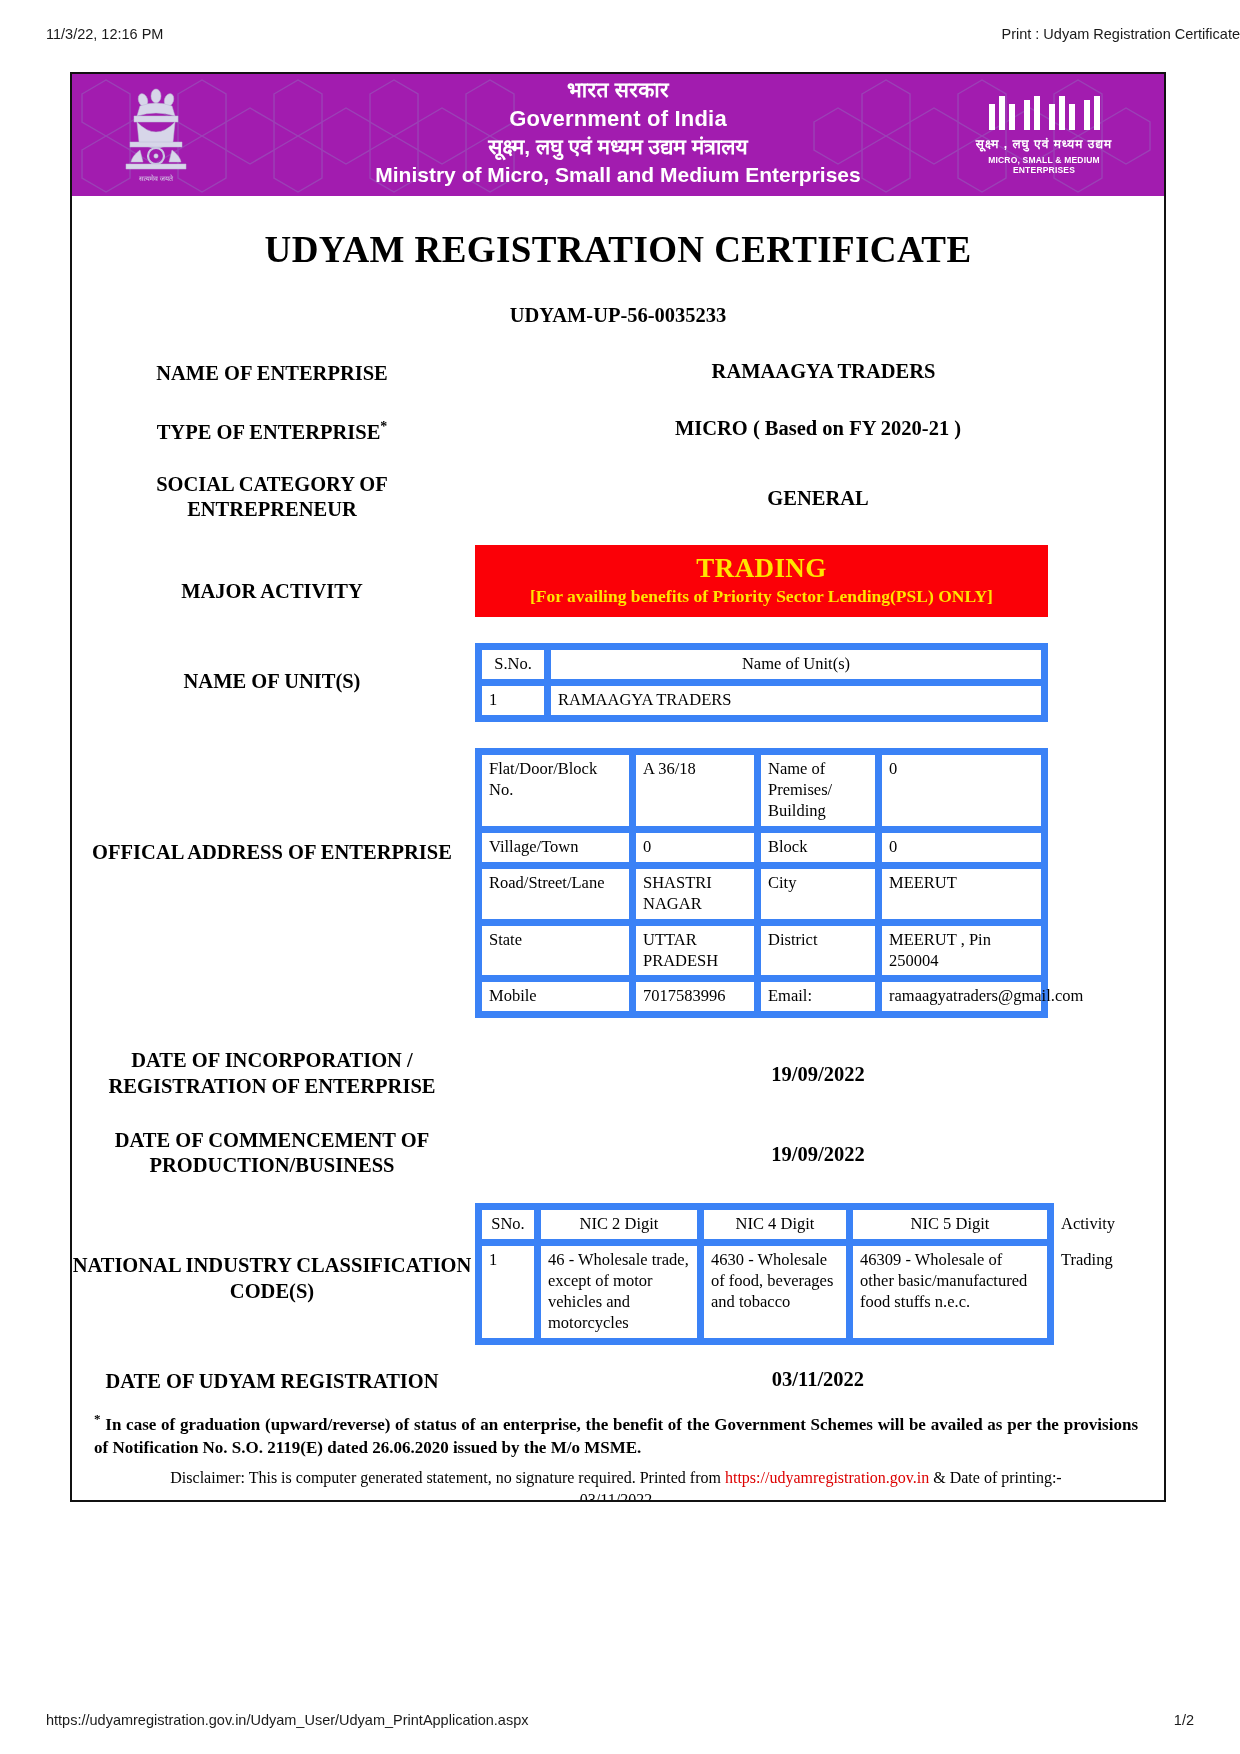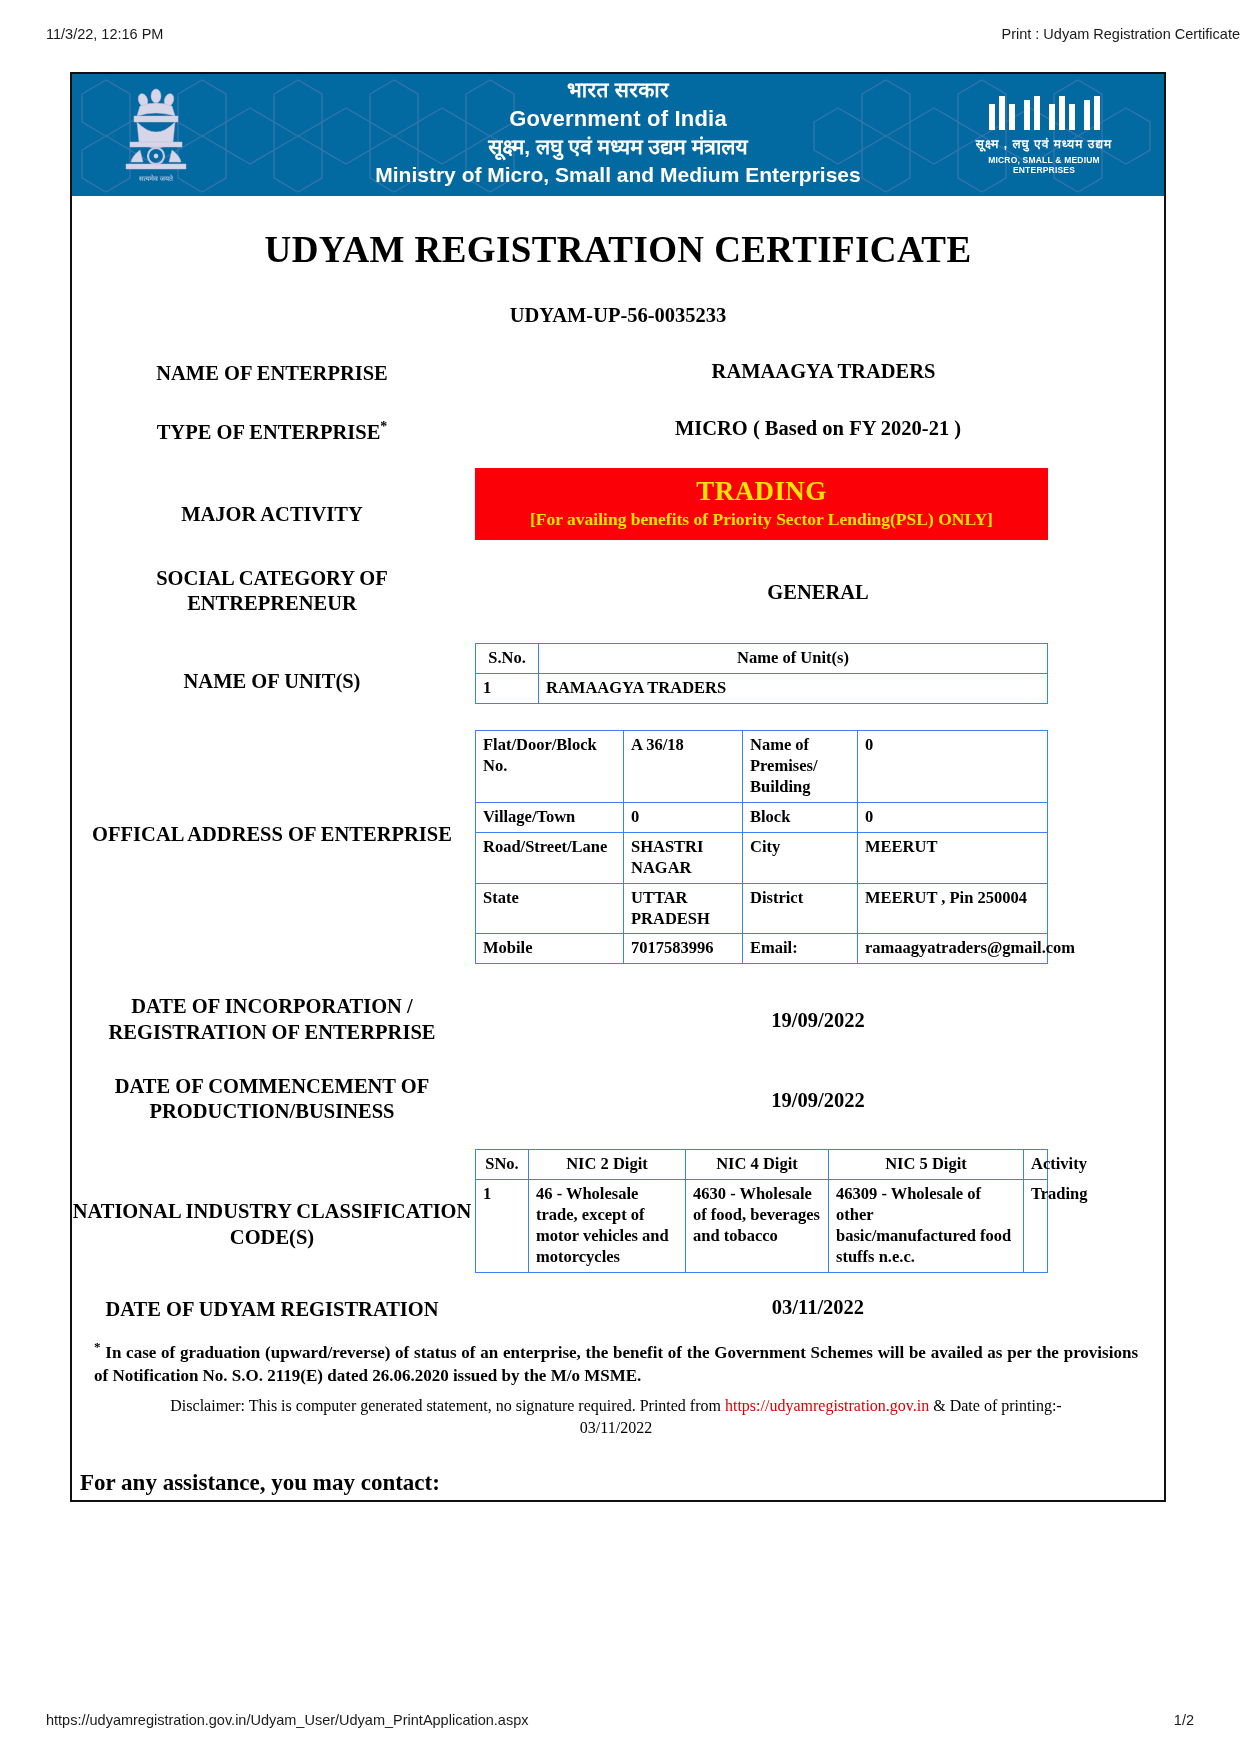--- a/index.html
+++ b/index.html
@@ -54,21 +54,21 @@
     background: #ffffff;
     
     height: 1430px;
     overflow: hidden;
   }
 
   
   .banner {
     position: relative;
     height: 122px;
-    background: #0369a1;
+    background: #a21caf;
     overflow: hidden;
   }
   .banner .hexes {
     position: absolute;
     inset: 0;
     opacity: .33;
   }
   .emblem {
     position: absolute;
     left: 38px;
@@ -167,26 +167,26 @@
   
   table.gtbl {
     border-collapse: collapse;
     font-size: 16.5px;
     font-weight: 700;
     width: 573px;
     margin-left: 3px;
     table-layout: fixed;
   }
   table.gtbl td, table.gtbl th {
-    border: 1px solid #3b82f6;
+    border: 7px solid #3b82f6;
     padding: 4px 7px;
     vertical-align: top;
     text-align: left;
     line-height: 1.27;
-    font-weight: 700;
+    font-weight: 400;
   }
   table.gtbl th { text-align: center; }
 
   .units-tbl td.sno, .units-tbl th.sno { width: 48px; }
   .addr-tbl td.k1 { width: 133px; }
   .addr-tbl td.v1 { width: 104px; }
   .addr-tbl td.k2 { width: 100px; }
   .nic-tbl th.c0, .nic-tbl td.c0 { width: 38px; }
   .nic-tbl th.c1, .nic-tbl td.c1 { width: 142px; }
   .nic-tbl th.c2, .nic-tbl td.c2 { width: 128px; }
@@ -311,35 +311,35 @@
     <div class="val">RAMAAGYA TRADERS</div>
   </div>
 
   <div class="row" style="margin-top:30px;">
     <div class="lbl">
       <span>TYPE OF ENTERPRISE</span><span class="sup">*</span>
     </div>
     <div class="val">MICRO ( Based on FY 2020-21 )</div>
   </div>
 
+  <div class="row" style="margin-top:24px;">
+    <div class="lbl">SOCIAL CATEGORY OF ENTREPRENEUR</div>
+    <div class="val" style="padding-top:16px;">GENERAL</div>
+  </div>
+
   <div class="row" style="margin-top:22px;">
     <div class="lbl" style="padding-top:34px;">MAJOR ACTIVITY</div>
     <div class="val-left-block">
       <div class="trading-box">
         <div class="trading-main">TRADING</div>
         <div class="trading-sub">[For availing benefits of Priority Sector Lending(PSL) ONLY]</div>
       </div>
     </div>
   </div>
 
-  <div class="row" style="margin-top:24px;">
-    <div class="lbl">SOCIAL CATEGORY OF ENTREPRENEUR</div>
-    <div class="val" style="padding-top:16px;">GENERAL</div>
-  </div>
-
   <div class="row" style="margin-top:26px;">
     <div class="lbl" style="padding-top:26px;">NAME OF UNIT(S)</div>
     <div class="val-left-block">
       <table class="gtbl units-tbl">
         <thead>
           <tr>
             <th class="sno">S.No.</th>
             <th>Name of Unit(s)</th>
           </tr>
         </thead>

